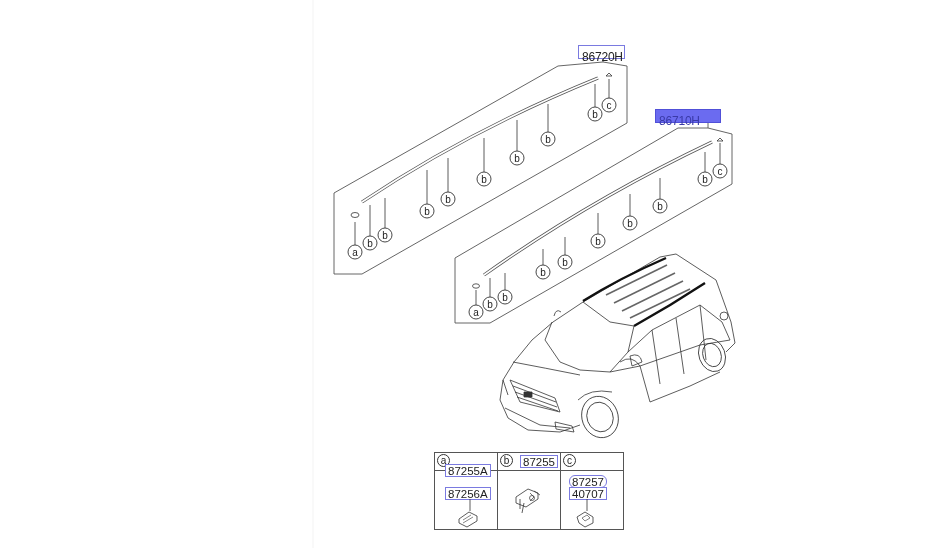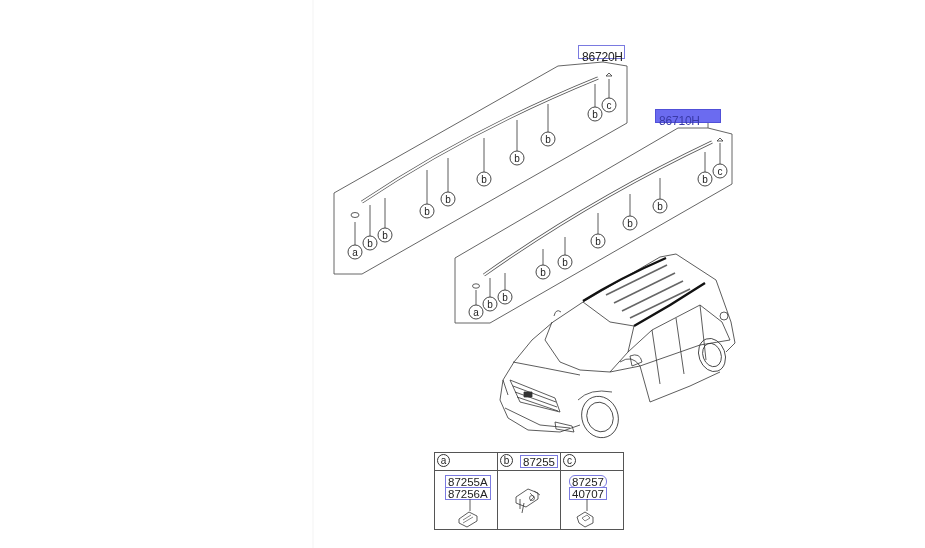--- a/index.html
+++ b/index.html
@@ -181,21 +181,21 @@
 </svg>
 
 <div class="part-label" style="left:578px; top:45px; width:47px;">86720H</div>
 <div class="part-label active" style="left:655px; top:109px; width:66px;">86710H</div>
 
 <div class="legend">
   <div class="legend-cell">
     <div class="legend-head">
       <span class="legend-key">a</span>
     </div>
-    <span class="legend-num stack-top" style="left:10px; top:22px;">87255A</span>
+    <span class="legend-num stack-top" style="left:10px; top:11px;">87255A</span>
     <span class="legend-num" style="left:10px; top:34px;text-align:center;">87256A</span>
     <svg style="position:absolute; left:18px; top:46px;" width="30" height="30">
       <line x1="17" y1="0" x2="17" y2="12" stroke="#333" stroke-width="0.8"></line>
       <path d="M6,20 L16,13 L24,17 L24,22 L14,28 L6,24 Z" fill="#fff" stroke="#333" stroke-width="0.8"></path>
       <path d="M10,21 L18,16 M10,24 L20,18" stroke="#333" stroke-width="0.6"></path>
     </svg>
   </div>
   <div class="legend-cell">
     <div class="legend-head">
       <span class="legend-key">b</span>

